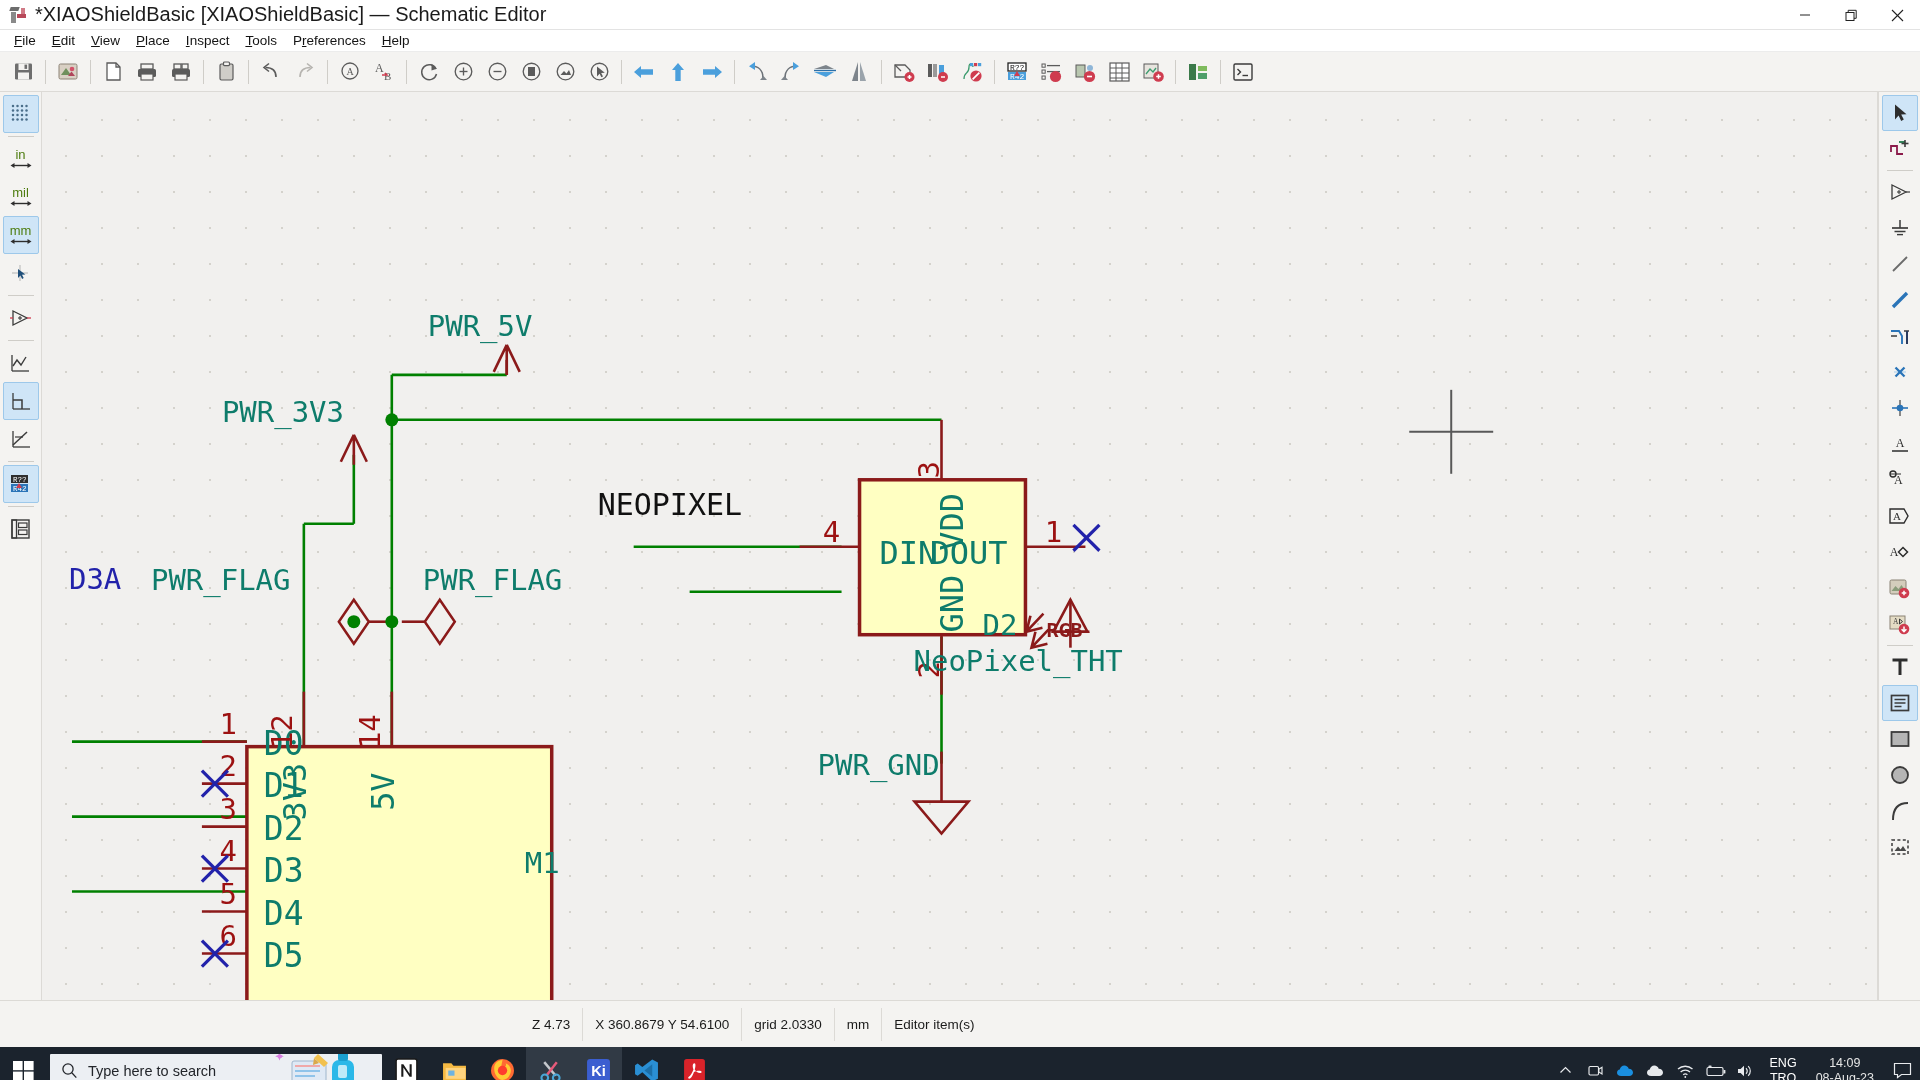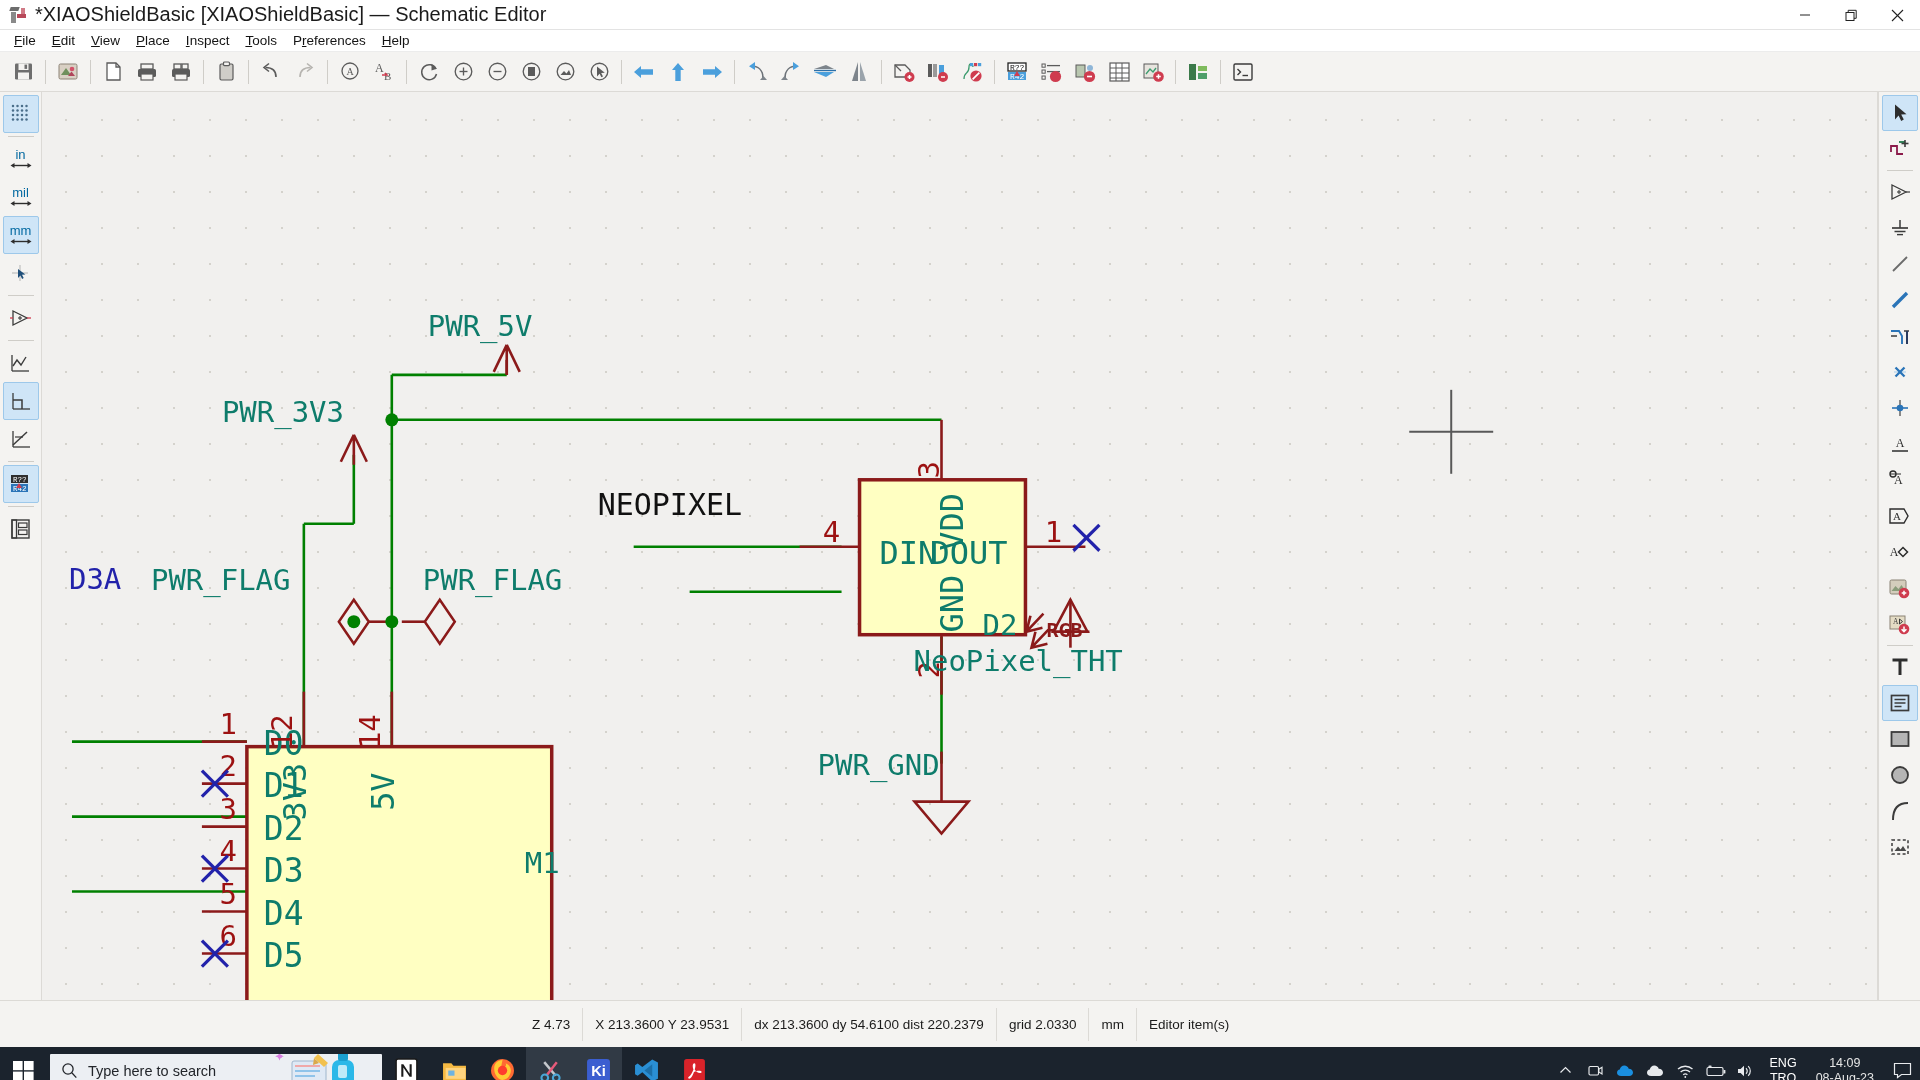--- a/index.html
+++ b/index.html
@@ -36,21 +36,21 @@
   
   #main { display:flex; height:calc(1080px - 30px - 22px - 40px - 33px - 47px); }
 
   
   #lefttb { width:42px; background:#f4f3f1; border-right:1px solid #dcdad6;
     display:flex; flex-direction:column; align-items:center; padding-top:3px; flex:0 0 auto;}
   .vtb { width:36px; height:38px; display:flex; align-items:center; justify-content:center;
     border-radius:2px; margin-bottom:0px; position:relative; }
   .vtb.on { background:#cfe5f7; border:1px solid #9dc8ea; }
   .vsep { width:26px; height:1px; background:#cfcdc8; margin:3px 0; }
-  .vlab { font-size:13px; color:#0369a1; line-height:1; }
+  .vlab { font-size:13px; color:#4d7c0f; line-height:1; }
 
   
   #canvaswrap { position:relative; flex:1 1 auto; overflow:hidden; background:#f1f0ee;
      border-right:1px solid #dcdad6; }
   #canvas { position:absolute; inset:0; }
   #dots { position:absolute; inset:0;
     background-image:radial-gradient(circle, #cfcdc6 0.9px, transparent 1px);
     background-size:36px 36px; background-position:6px 10px; opacity:.85; }
 
   
@@ -738,22 +738,21 @@
           <rect x="3" y="4" width="16" height="14" fill="none" stroke="#3b3b3b" stroke-width="1.5" stroke-dasharray="3 2.4"></rect>
           <path d="M5.5 15 l3.5 -4.5 2.6 3 2.4 -3.6 3.3 5.1 z" fill="#4a4a4a"></path>
         </svg>
       </div>
     </div>
 </div>
 
 <div id="statusbar">
   <div class="sb" style="border-right:none;width:520px"></div>
   <div class="sb">Z 4.73</div>
-  <div class="sb">X 213.3600  Y 23.9531</div>
-  <div class="sb">dx 213.3600  dy 54.6100  dist 220.2379</div>
+  <div class="sb">X 360.8679  Y 54.6100</div>
   <div class="sb">grid 2.0330</div>
   <div class="sb">mm</div>
   <div class="sb nb">Editor item(s)</div>
 </div>
 
 <div id="taskbar">
   <div id="startbtn">
     <svg width="22" height="22" viewBox="0 0 22 22">
       <rect x="0" y="1" width="9.6" height="9.2" fill="#fff"></rect>
       <rect x="11" y="1" width="9.6" height="9.2" fill="#fff"></rect>

